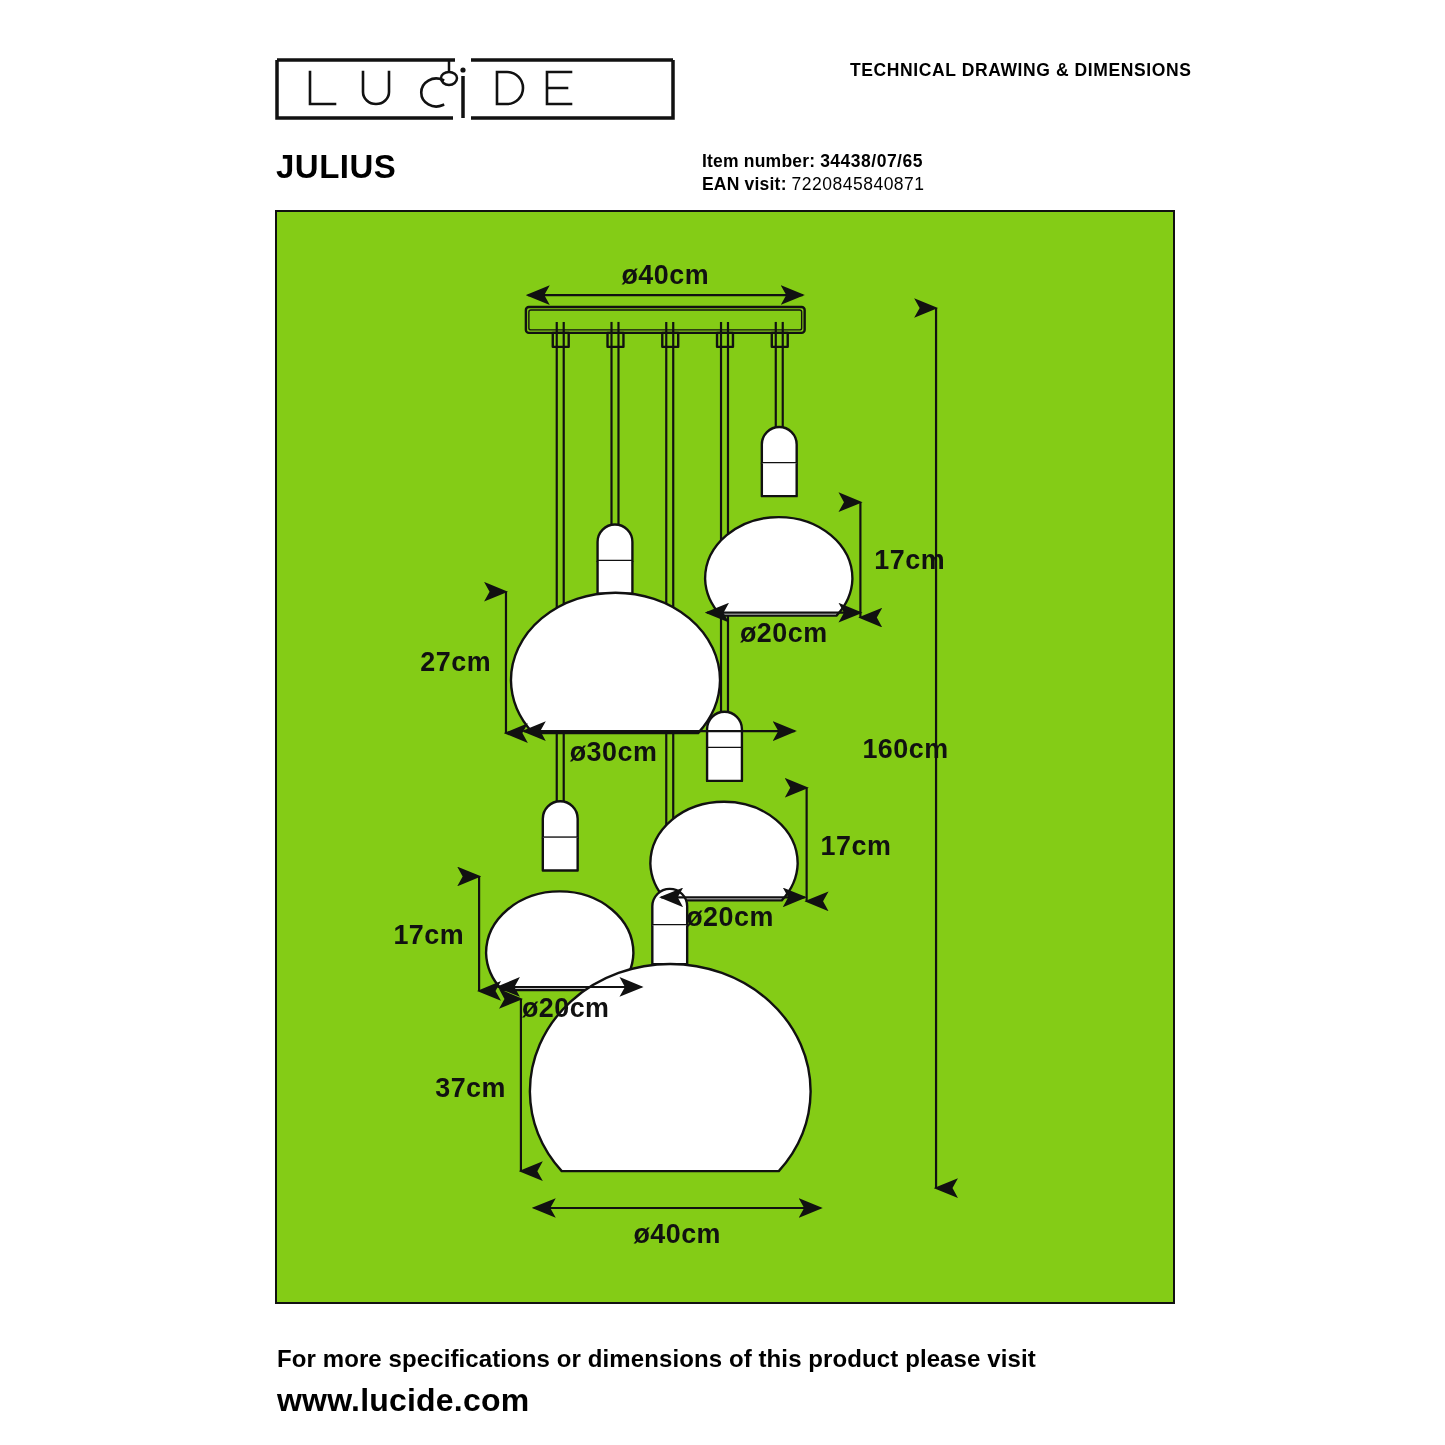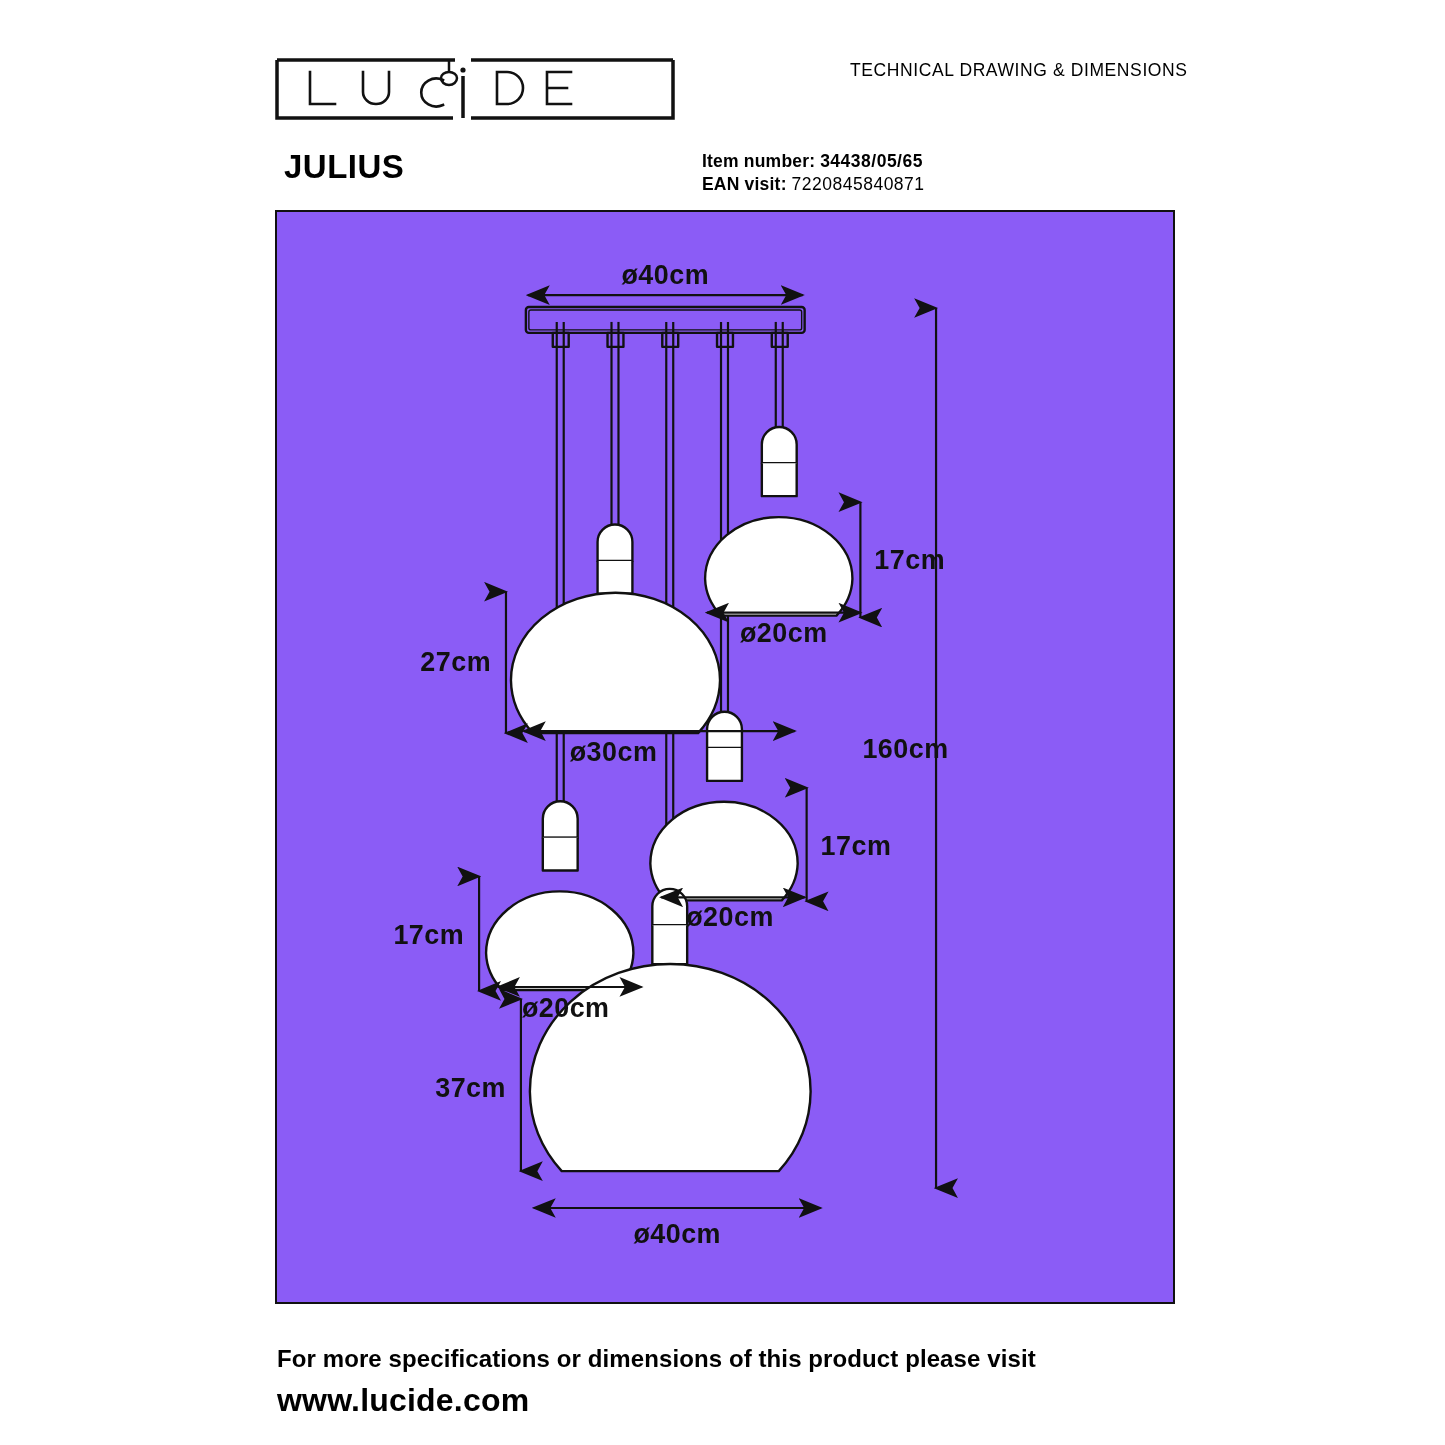--- a/index.html
+++ b/index.html
@@ -23,26 +23,26 @@
     top: 58px;
     width: 400px;
     height: 62px;
   }
   #technical-drawing-caption {
     position: absolute;
     left: 850px;
     top: 60px;
     font-size: 17.5px;
     letter-spacing: 0.6px;
-    font-weight: 400;
+    font-weight: 700;
     white-space: nowrap;
   }
   #product-title {
     position: absolute;
-    left: 284px;
+    left: 276px;
     top: 148px;
     font-size: 33px;
     font-weight: bold;
     letter-spacing: 0.5px;
   }
   #item-meta {
     position: absolute;
     left: 702px;
     top: 150px;
     font-size: 17.5px;
@@ -55,21 +55,21 @@
 
   
   #drawing-frame {
     position: absolute;
     left: 275px;
     top: 210px;
     width: 900px;
     height: 1094px;
     border: 2.5px solid #111111;
     box-sizing: border-box;
-    background: #8b5cf6;
+    background: #84cc16;
   }
   #drawing-svg {
     position: absolute;
     left: 0;
     top: 0;
     width: 100%;
     height: 100%;
     display: block;
   }
 
@@ -132,21 +132,21 @@
   </svg>
 </div>
 
 <div id="technical-drawing-caption">TECHNICAL DRAWING &amp; DIMENSIONS</div>
 
 <div id="product-title">JULIUS</div>
 
 <div id="item-meta">
   <div>
     <span class="lbl">Item number:</span>
-    <span class="val-strong">34438/05/65</span>
+    <span class="val-strong">34438/07/65</span>
   </div>
   <div>
     <span class="lbl">EAN visit</span><span class="lbl">:</span>
     <span class="val">7220845840871</span>
   </div>
 </div>
 
 <div id="drawing-frame">
   <svg id="drawing-svg" viewBox="0 0 900 1094" xmlns="http://www.w3.org/2000/svg">
 

